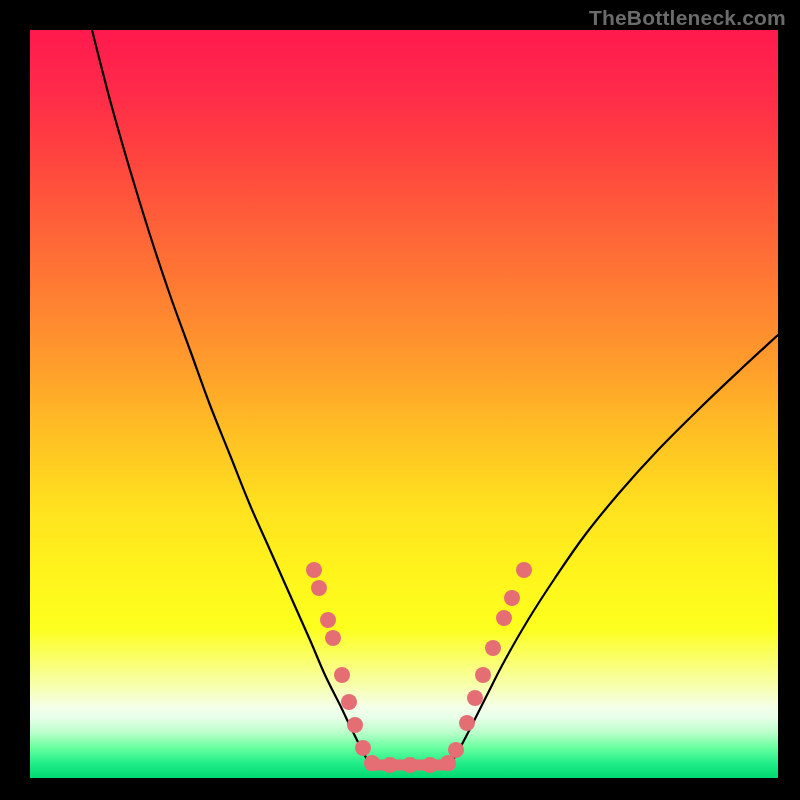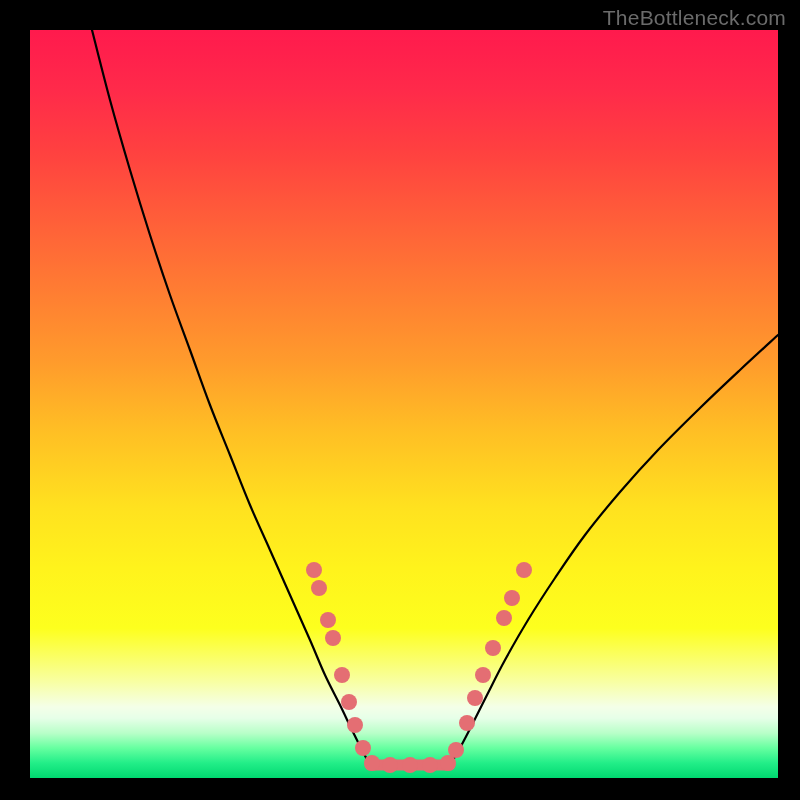--- a/index.html
+++ b/index.html
@@ -46,21 +46,21 @@
       #22ee88 98%,
       #00d870 100%
     );
   }
   .watermark {
     position: absolute;
     top: 6px;
     right: 14px;
     color: #6b6b6b;
     font-size: 21px;
-    font-weight: 400;
+    font-weight: 700;
     letter-spacing: 0.2px;
     user-select: none;
   }
   svg.curve-layer {
     position: absolute;
     left: 0;
     top: 0;
     width: 748px;
     height: 748px;
     overflow: visible;

